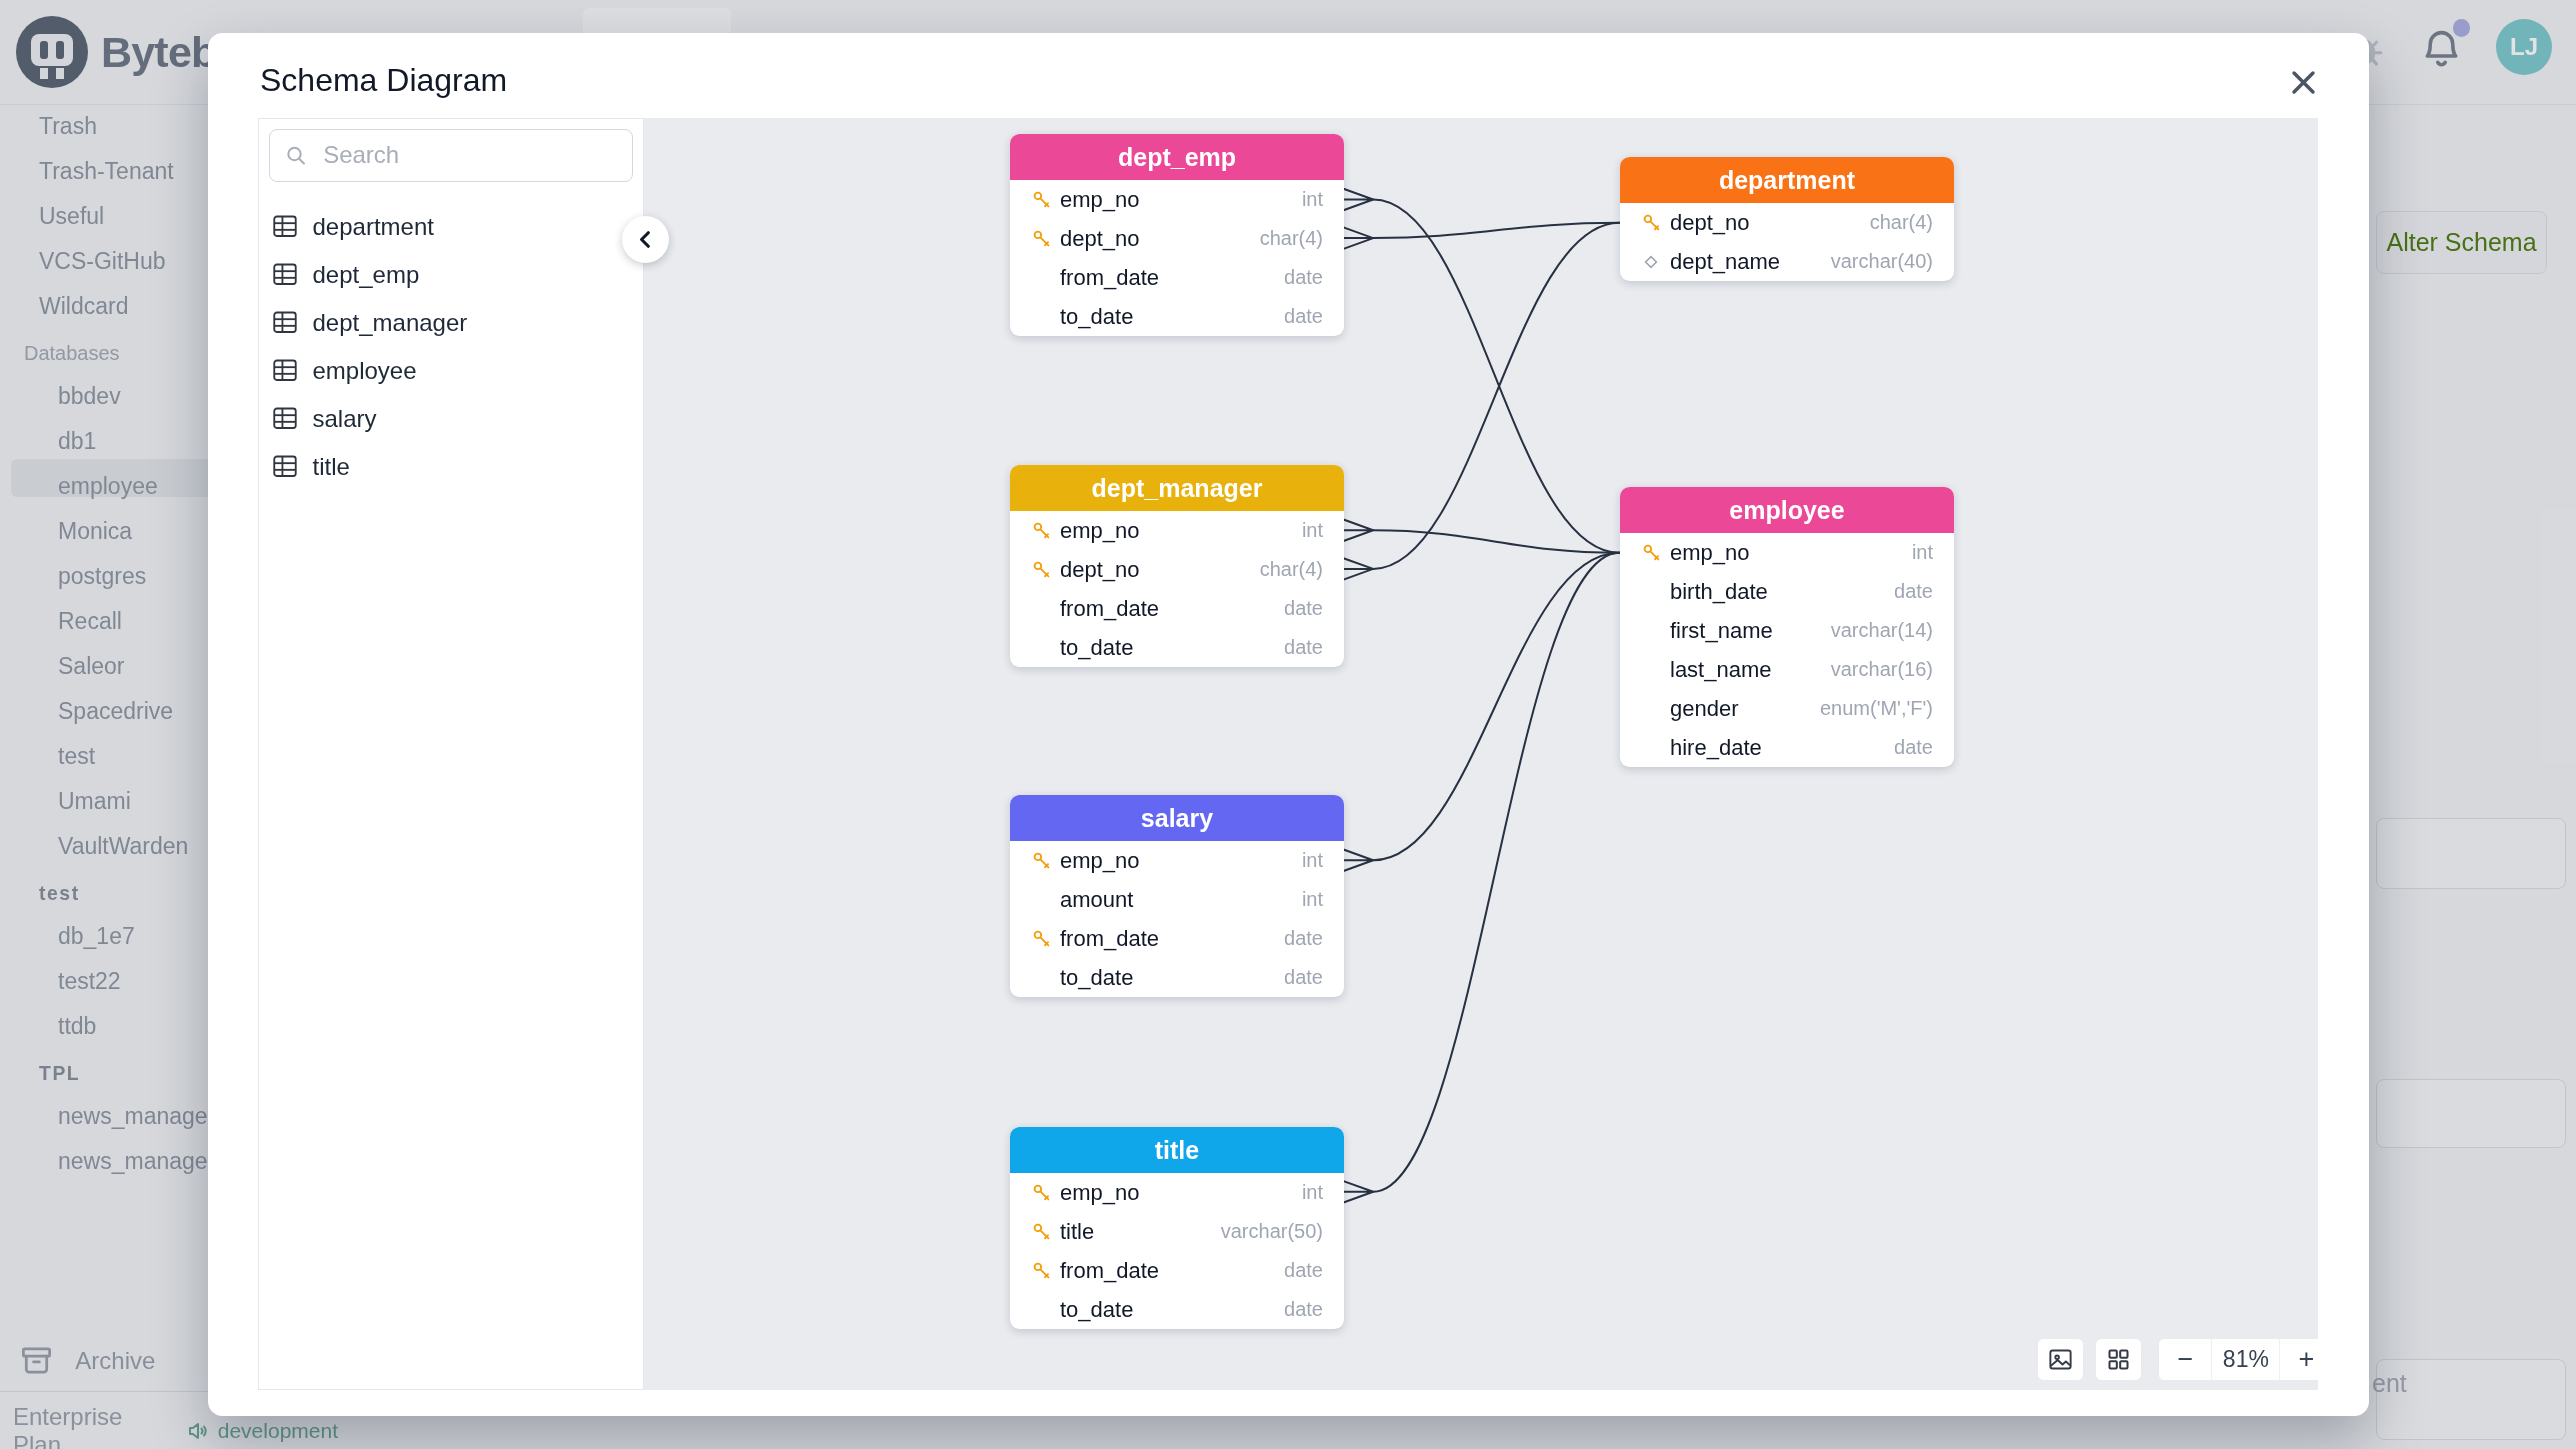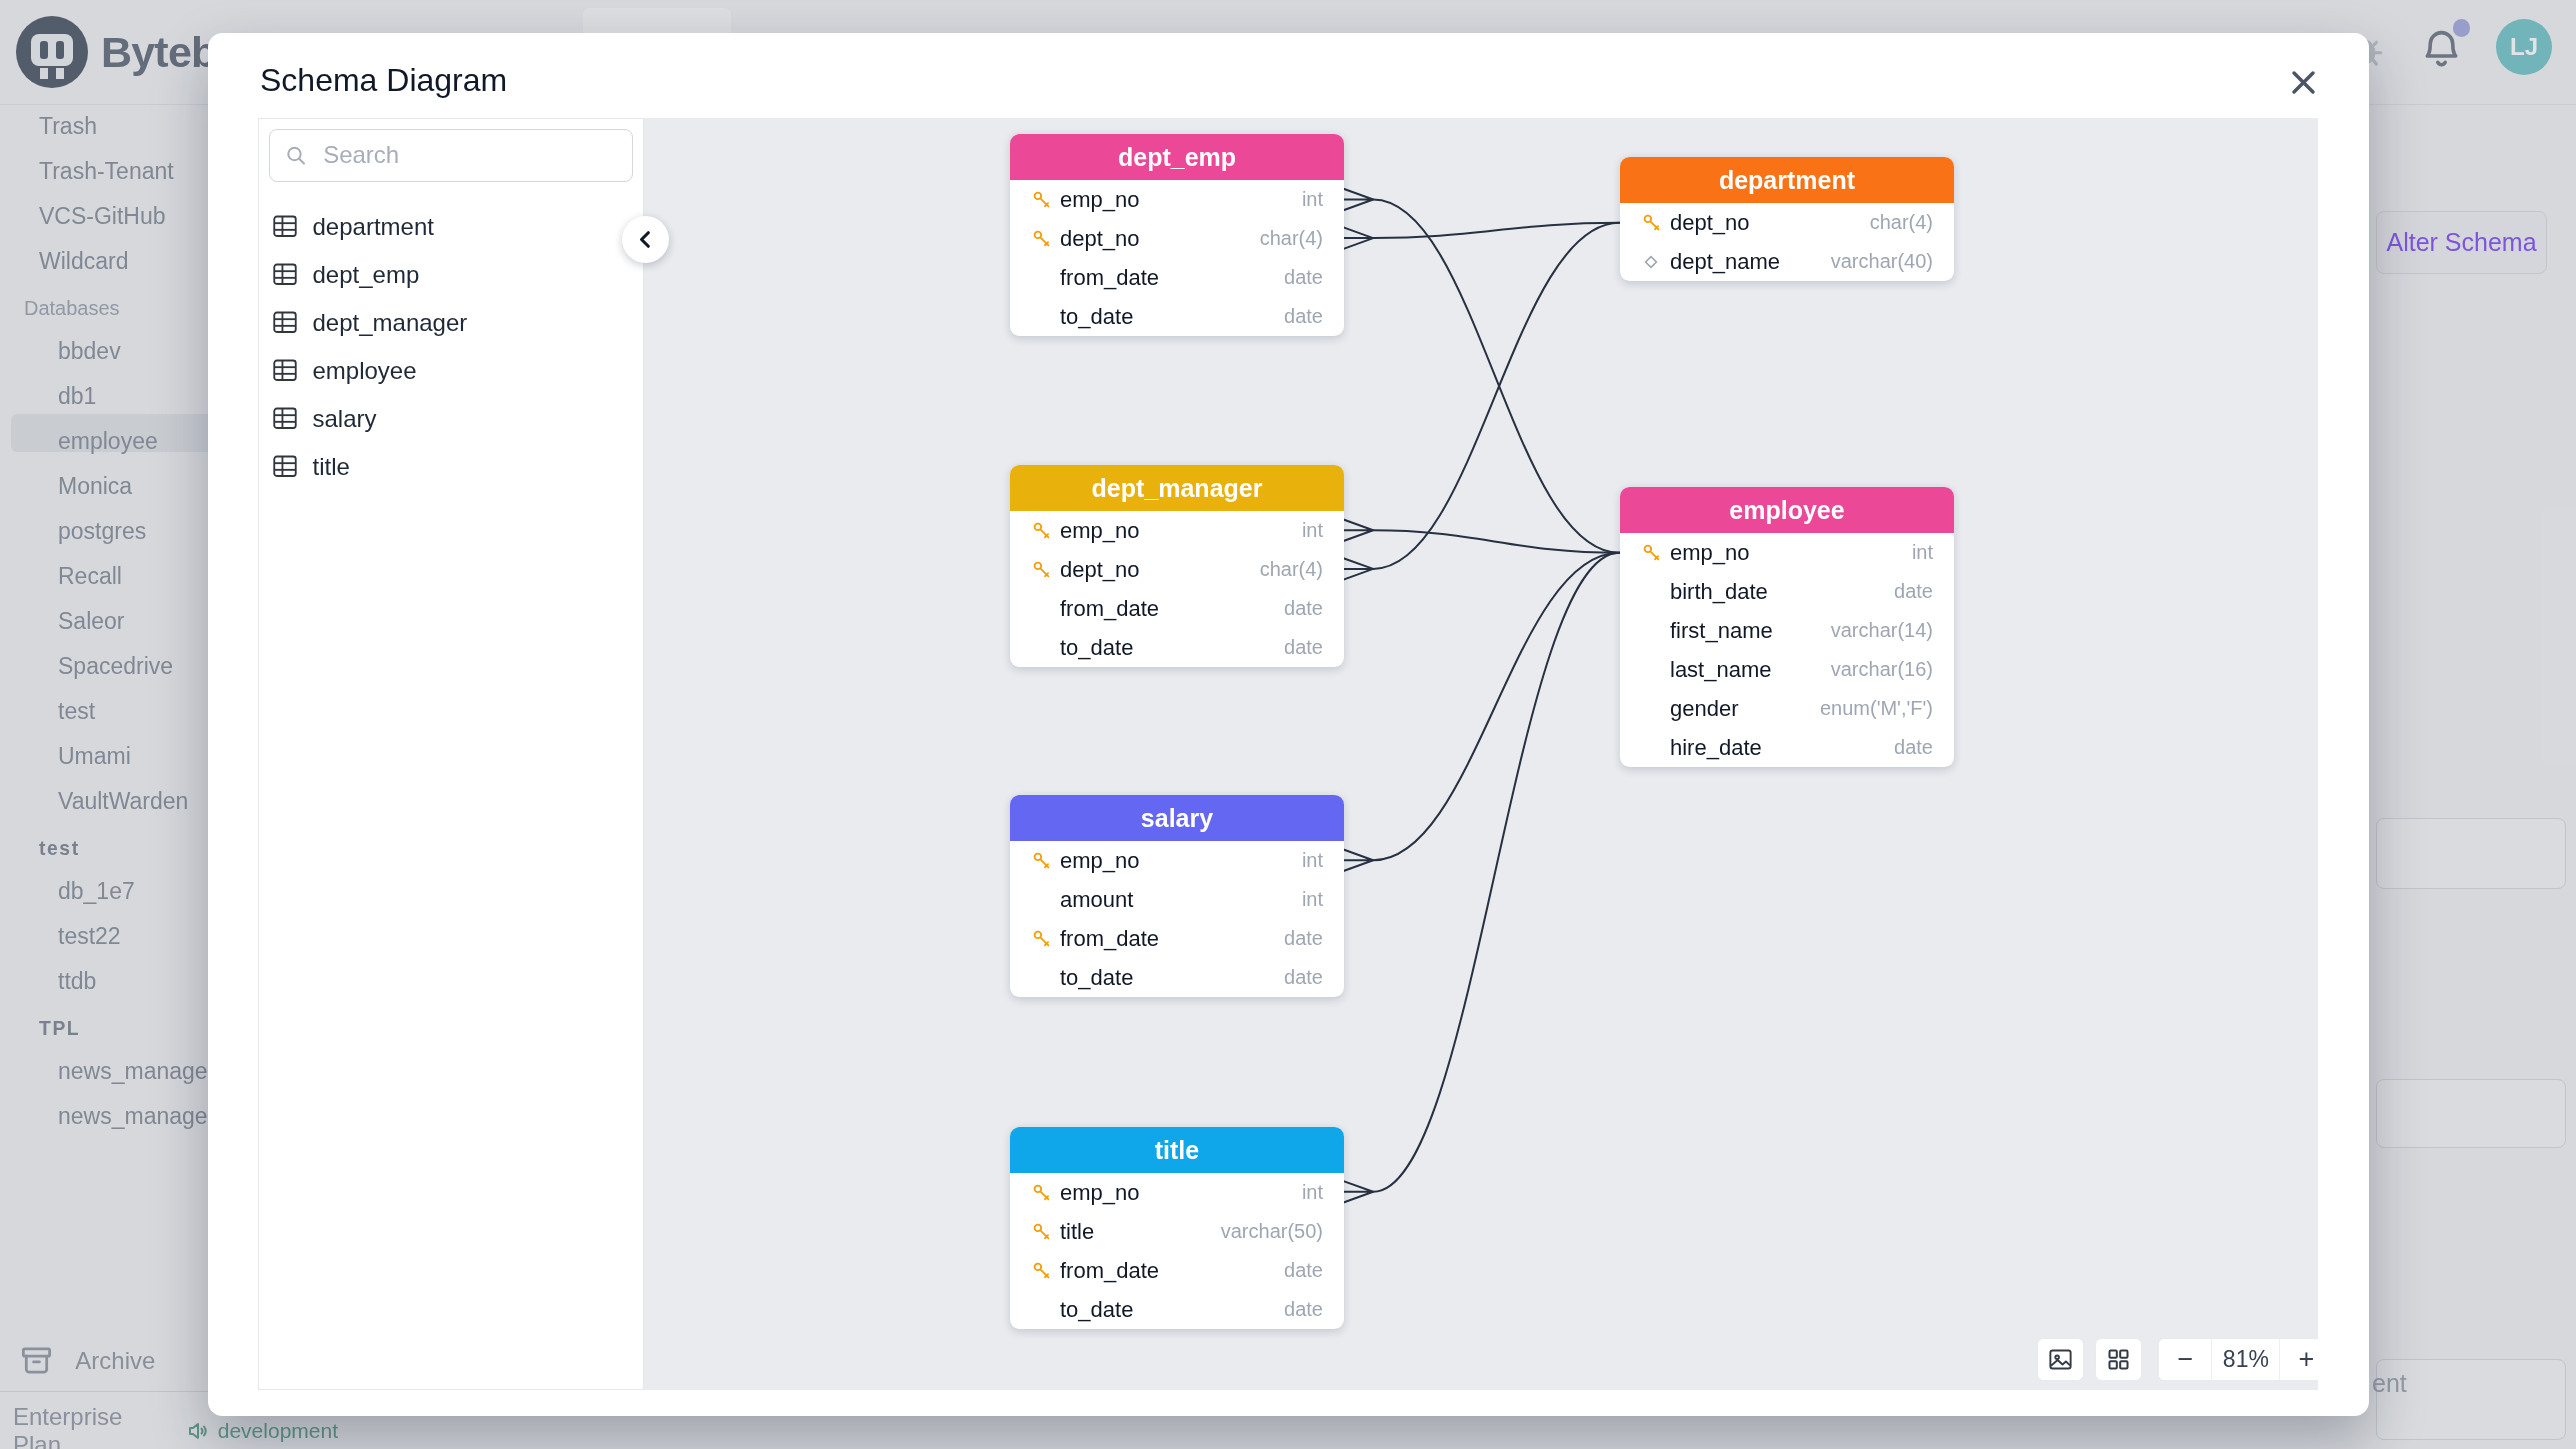--- a/index.html
+++ b/index.html
@@ -27,21 +27,21 @@
   .s-row.section{font-size:20px;color:#A4AAB4;padding-left:24px;}
   .s-row.group{font-size:19.3px;font-weight:700;color:#878F9B;letter-spacing:1.6px;padding-left:39px;}
   .s-row.db{padding-left:58px;}
   .s-row.hl:before{content:"";position:absolute;left:11.3px;right:6.4px;top:3.2px;bottom:3.2px;background:#E3E6EA;border-radius:6.4px;}
   .s-row span{position:relative;}
   .archive-row{position:absolute;left:0;top:1233px;width:338px;height:45px;display:flex;align-items:center;gap:21px;padding-left:19.3px;color:#989FAa;font-size:24px;}
   .side-divider{position:absolute;left:0;top:1286px;width:338px;border-top:1.6px solid #D9DCE1;}
   .plan-row{position:absolute;left:13px;top:1298px;display:flex;align-items:center;gap:11.3px;font-size:24px;color:#9AA1AC;}
   .env-badge{display:flex;align-items:center;gap:6.4px;color:#6BA795;font-size:21px;}
   .alter-schema{position:absolute;left:2376px;top:211px;width:171px;height:63px;background:#F0F1F4;
-    border:1.6px solid #DCDFE4;border-radius:8px;font-size:25px;color:#8b5cf6;
+    border:1.6px solid #DCDFE4;border-radius:8px;font-size:25px;color:#4d7c0f;
     font-family:"Liberation Sans",sans-serif;}
   .ghost-box{position:absolute;left:2376px;width:190px;border:1.6px solid #D9DCE2;border-radius:8px;background:rgba(255,255,255,0.25);}
   .ghost-frag{position:absolute;left:2372px;top:1369px;font-size:25px;color:#A7ADB8;}
   .ghost-top{position:absolute;left:583px;top:8px;width:148px;height:45px;background:rgba(255,255,255,0.6);border-radius:6.4px;}
   .sql-line{position:absolute;left:989px;top:1420px;width:1369px;font-size:22.5px;color:#9FA5AF;white-space:nowrap;}
   
   .overlay{position:absolute;inset:0;background:rgba(30,39,54,0.13);}
   .modal{position:absolute;left:208px;top:33px;width:2161px;height:1383px;background:#fff;border-radius:14.5px;
     box-shadow:0 24px 56px rgba(15,23,42,0.28);}
   .modal-title{position:absolute;left:52px;top:29px;font-size:32px;font-weight:500;color:#111827;margin:0;}
@@ -100,20 +100,23 @@
     </div>
   </div>
 
   <div class="sidebar">
     <div class="s-list" id="sidebar-items" style="top:-9.7px;">
         <div class="s-row item">
           <span>Trash</span>
         </div>
         <div class="s-row item">
           <span>Trash-Tenant</span>
+        </div>
+        <div class="s-row item">
+          <span>Useful</span>
         </div>
         <div class="s-row item">
           <span>VCS-GitHub</span>
         </div>
         <div class="s-row item">
           <span>Wildcard</span>
         </div>
         <div class="s-row section">
           <span>Databases</span>
         </div>

